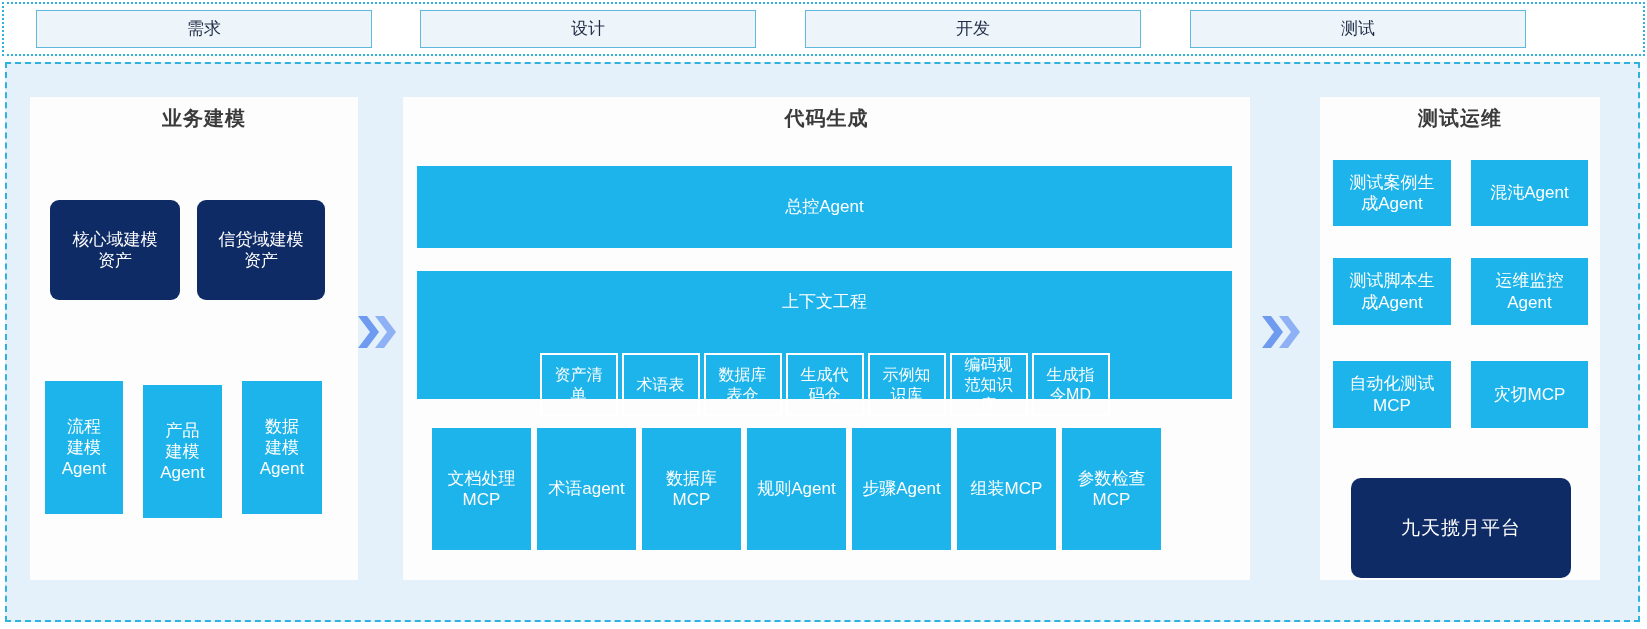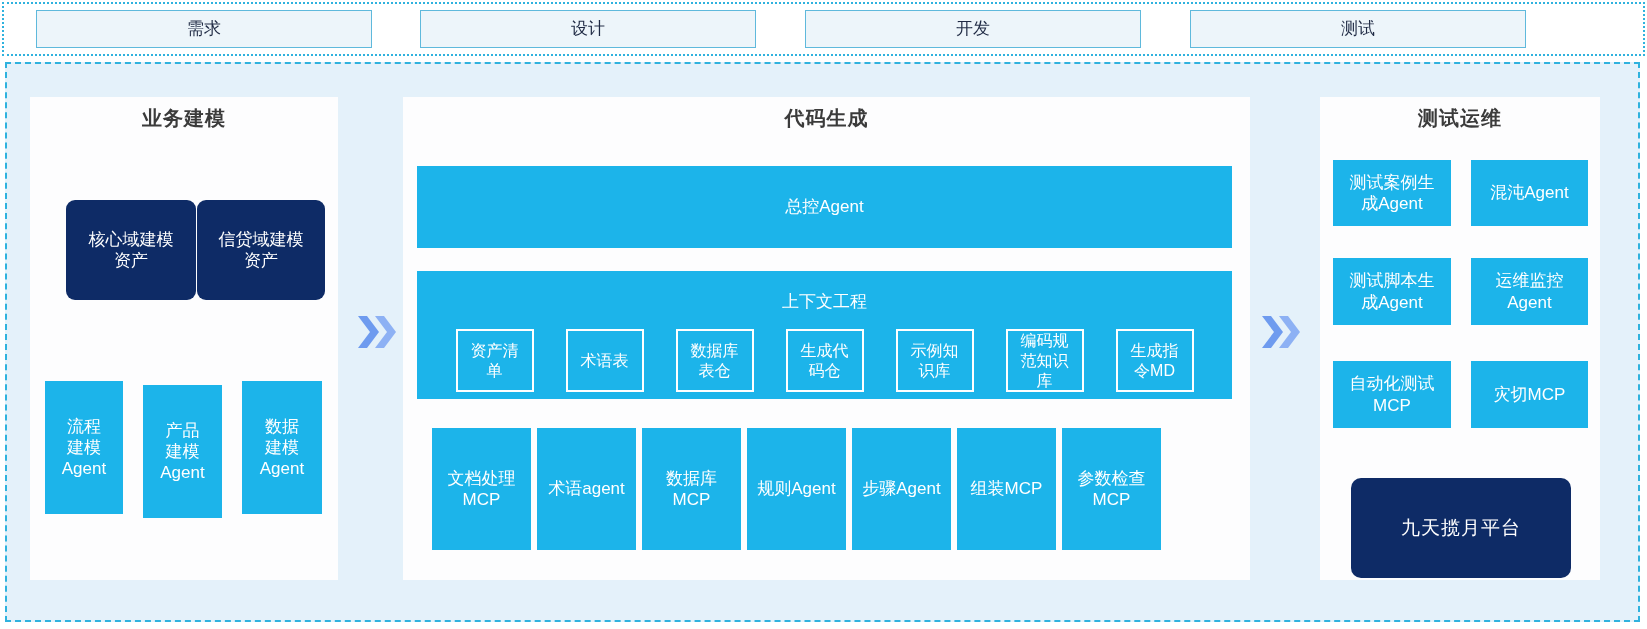--- a/index.html
+++ b/index.html
@@ -28,26 +28,26 @@
     position:absolute;left:5px;top:62px;width:1631px;height:556px;
     background:#e4f1fa;border:2px dashed #2fb2de;
   }
   .panel{position:absolute;background:#fdfdfe;}
   .panel-title{
     text-align:center;font-size:20px;font-weight:bold;color:#3b3b3b;
     padding-top:8px;letter-spacing:1px;
   }
   .box-label{white-space:pre-line;text-align:center;line-height:1.25;}
   
-  .panel-left{left:23px;top:33px;width:308px;height:483px;}
+  .panel-left{left:23px;top:33px;width:308px;height:483px;padding-left:20px;}
   .navy-box{
     position:absolute;background:#0e2b66;color:#ffffff;border-radius:9px;
     display:flex;align-items:center;justify-content:center;font-size:17px;
   }
-  .navy-a1{left:20px;top:103px;width:130px;height:100px;margin-left:16px;}
+  .navy-a1{left:20px;top:103px;width:130px;height:100px;}
   .navy-a2{left:167px;top:103px;width:128px;height:100px;}
   .cyan{background:#1cb4ea;color:#ffffff;}
   .agent-box{
     position:absolute;display:flex;align-items:center;justify-content:center;
     font-size:17px;
   }
   .agent-1{left:15px;top:284px;width:78px;height:133px;}
   .agent-2{left:113px;top:288px;width:79px;height:133px;}
   .agent-3{left:212px;top:284px;width:80px;height:133px;}
   
@@ -57,21 +57,21 @@
     display:flex;align-items:center;justify-content:center;font-size:17px;
   }
   .context-bar{
     position:absolute;left:14px;top:174px;width:815px;height:128px;
     padding-top:20px;box-sizing:border-box;
   }
   .context-title{
     text-align:center;font-size:17px;color:#ffffff;line-height:22px;
   }
   .context-row{
-    display:flex;justify-content:center;gap:32px;margin-top:16px;align-items:flex-end;
+    display:flex;justify-content:center;gap:4px;margin-top:40px;align-items:flex-end;
   }
   .context-item{
     width:74px;height:59px;border:2px solid #ffffff;
     display:flex;align-items:center;justify-content:center;
     font-size:16px;color:#ffffff;flex:0 0 auto;
   }
   .tool-row{
     position:absolute;left:29px;top:331px;display:flex;gap:6px;
   }
   .tool-box{

